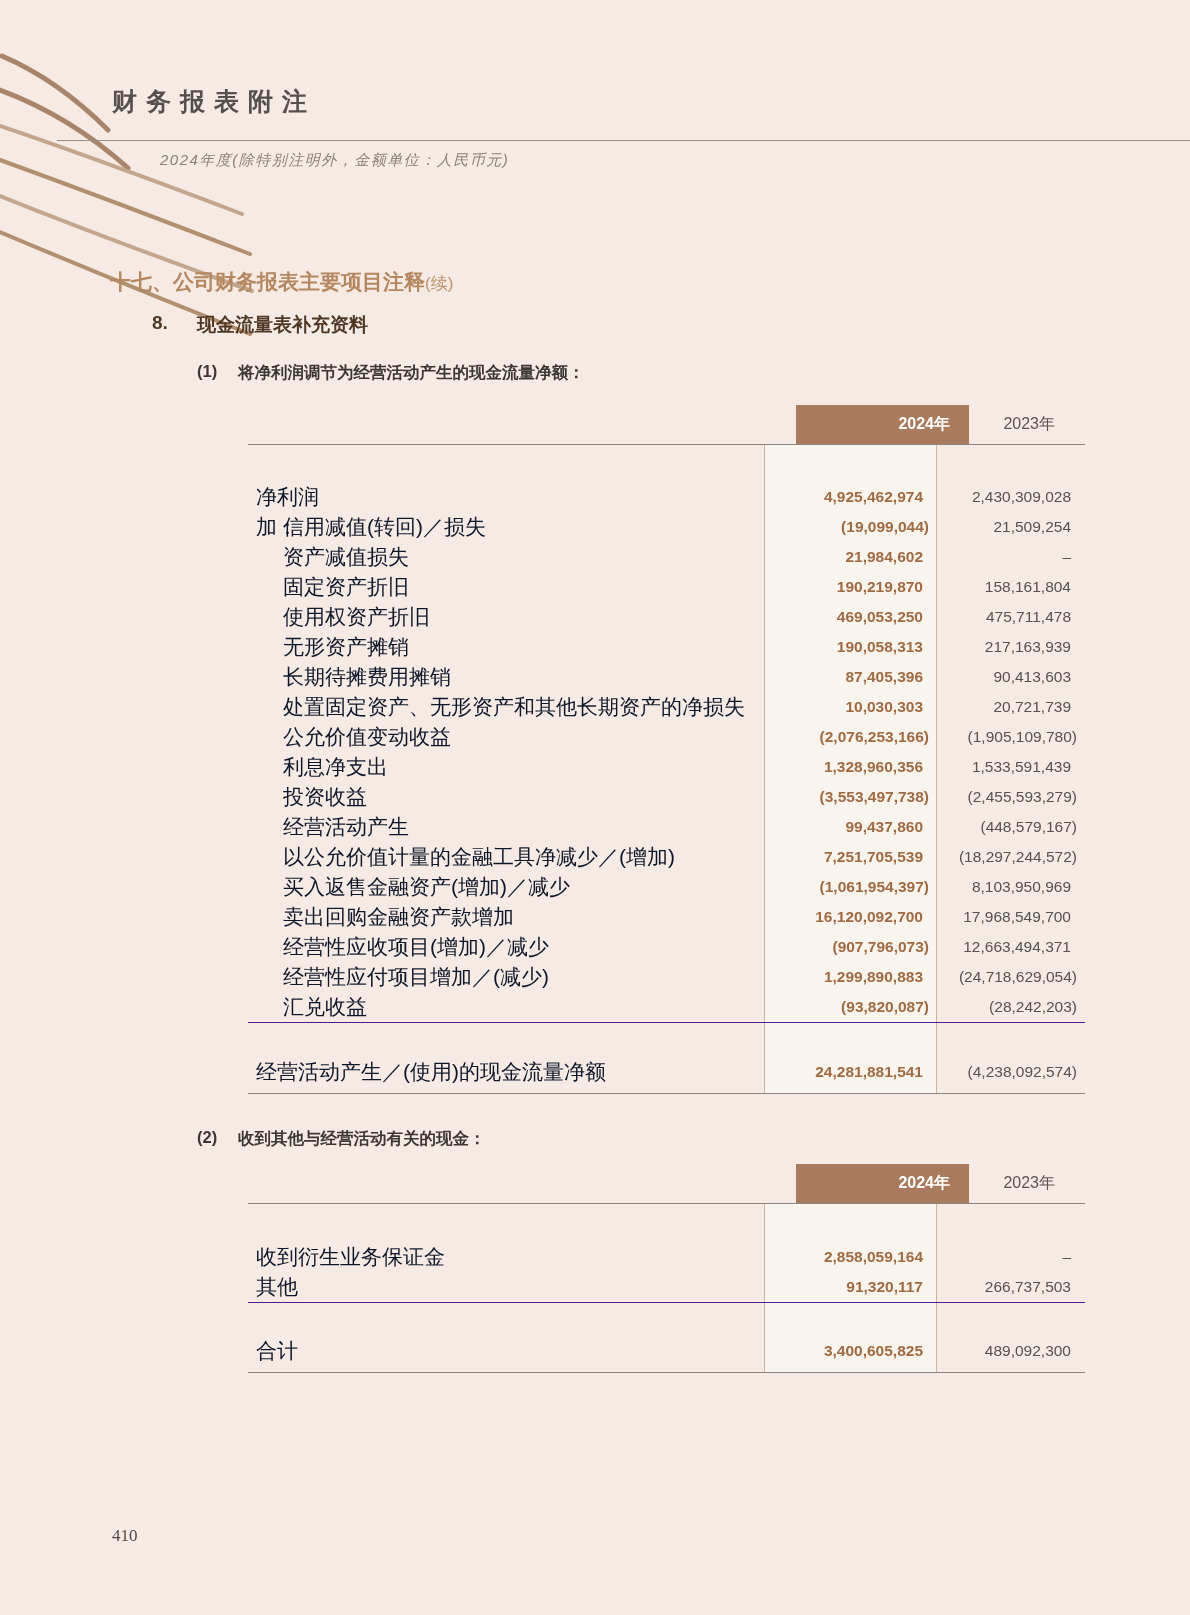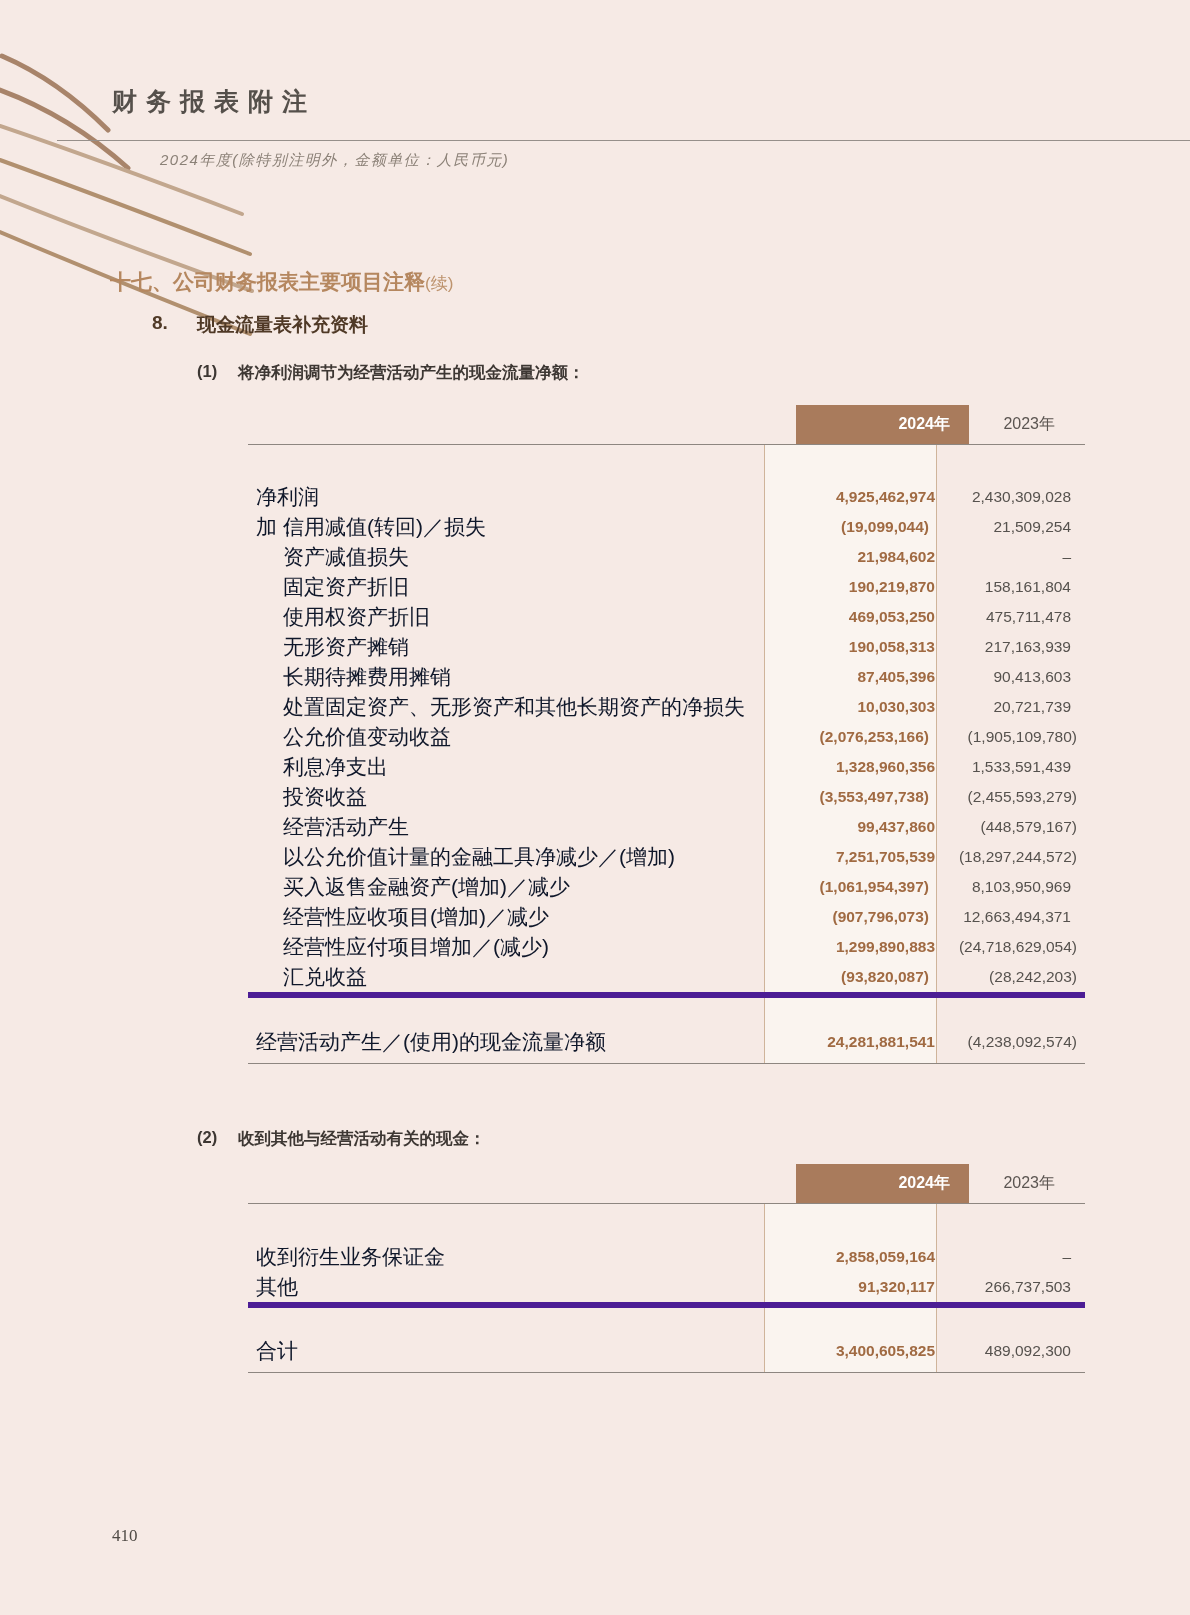--- a/index.html
+++ b/index.html
@@ -30,24 +30,24 @@
     justify-content:flex-end;padding-right:22px;box-sizing:border-box;color:#5b5551;font-size:16px;}
   .tbody{left:248px;width:837px;border-top:1px solid #8d8680;border-bottom:1px solid #8d8680;}
   .t1{top:444px;} .t2{top:1203px;}
   .hl{position:absolute;left:516px;top:0;bottom:0;width:173px;background:#faf4ef;
     border-left:1px solid #cfb49a;border-right:1px solid #cfb49a;box-sizing:border-box;}
   .rows{position:relative;padding-top:37px;}
   .trow{display:flex;height:30px;align-items:center;position:relative;}
   .lbl{flex:1 1 auto;padding-left:8px;font-size:21px;color:#0f172a;white-space:nowrap;}
   .pfx{display:inline-block;width:27px;}
   .num{box-sizing:border-box;text-align:right;font-size:15.5px;white-space:nowrap;}
-  .v24{width:173px;padding-right:2px;font-weight:bold;color:#a06a42;}
+  .v24{width:173px;padding-right:14px;font-weight:bold;color:#a06a42;}
   .v23{width:148px;padding-right:14px;color:#56524e;}
   .num.pneg{padding-right:8px;}
-  .total-sec{position:relative;border-top:6px solid #4c1d95;display:flex;align-items:flex-end;
+  .total-sec{position:relative;border-top:1px solid #4c1d95;display:flex;align-items:flex-end;
     padding-bottom:11px;box-sizing:border-box;}
   .ts1{height:71px;} .ts2{height:70px;}
   .total-sec .trow{flex:1 1 auto;height:20px;}
   
   .page-num{left:112px;top:1526px;font-family:"Liberation Serif", serif;font-size:17px;color:#4f4a45;}
 </style>
 </head>
 <body>
 
 <svg class="abs deco" width="300" height="340" viewBox="0 0 300 340" fill="none">
@@ -145,20 +145,25 @@
         <div class="lbl"><span class="pfx"></span><span>以公允价值计量的金融工具净减少／(增加)</span></div>
         <div class="num v24">7,251,705,539</div>
         <div class="num v23 pneg">(18,297,244,572)</div>
       </div>
     <div class="trow">
         <div class="lbl"><span class="pfx"></span><span>买入返售金融资产(增加)／减少</span></div>
         <div class="num v24 pneg">(1,061,954,397)</div>
         <div class="num v23">8,103,950,969</div>
       </div>
     <div class="trow">
+        <div class="lbl"><span class="pfx"></span><span>卖出回购金融资产款增加</span></div>
+        <div class="num v24">16,120,092,700</div>
+        <div class="num v23">17,968,549,700</div>
+      </div>
+    <div class="trow">
         <div class="lbl"><span class="pfx"></span><span>经营性应收项目(增加)／减少</span></div>
         <div class="num v24 pneg">(907,796,073)</div>
         <div class="num v23">12,663,494,371</div>
       </div>
     <div class="trow">
         <div class="lbl"><span class="pfx"></span><span>经营性应付项目增加／(减少)</span></div>
         <div class="num v24">1,299,890,883</div>
         <div class="num v23 pneg">(24,718,629,054)</div>
       </div>
     <div class="trow">

